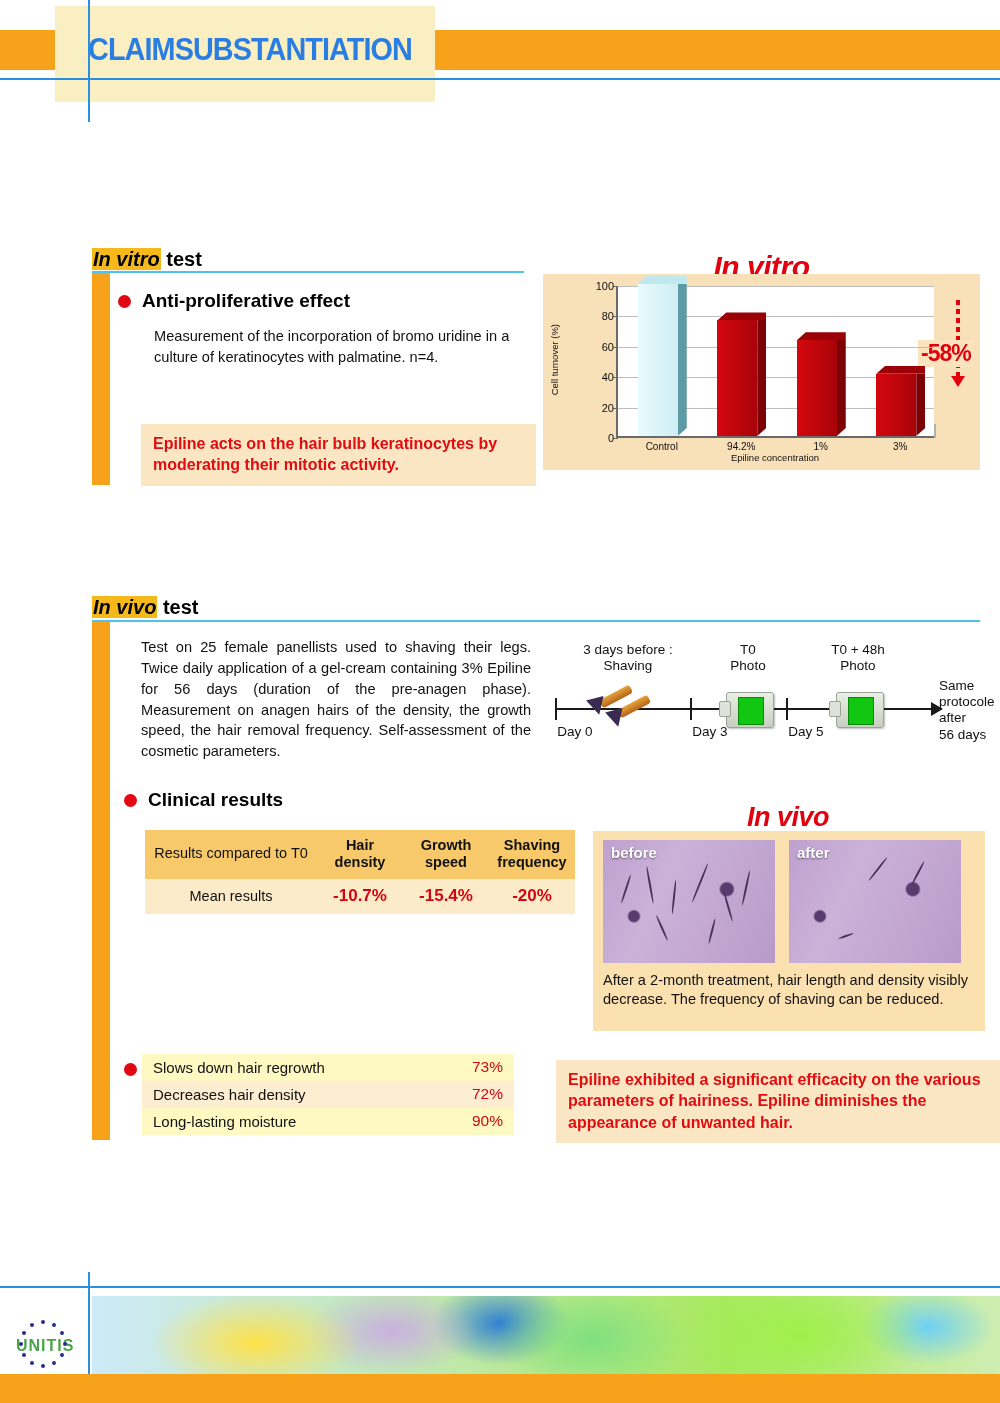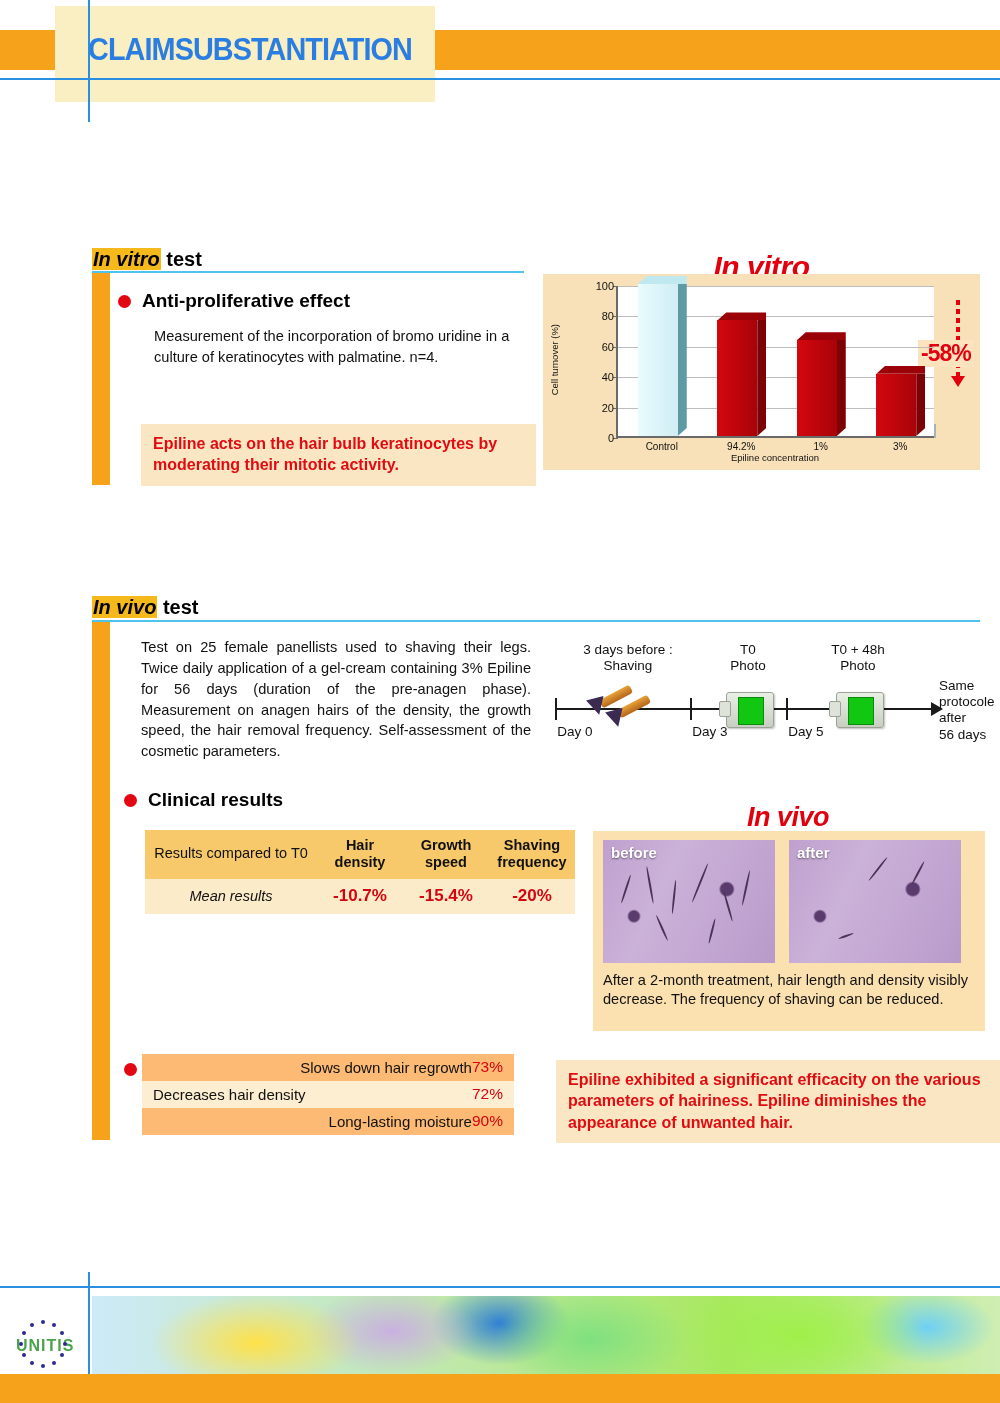--- a/index.html
+++ b/index.html
@@ -103,29 +103,29 @@
 
   
   #clinical-table{left:145px;top:830px;width:430px;background:#0f766e;padding:0;}
   #clinical-table table{border-collapse:collapse;width:100%;}
   #clinical-table th{
     background:#f7c96b;font-size:14.5px;font-weight:bold;color:#111;
     padding:7px 4px 9px 4px;text-align:center;line-height:1.15;
   }
   #clinical-table th.lead{font-weight:normal;}
   #clinical-table td{font-size:14.5px;padding:7px 4px;text-align:center;line-height:1.2;}
-  #clinical-table td.lead{color:#111;font-style:italic;}
+  #clinical-table td.lead{color:#111;}
   #clinical-table td.val{color:#d40511;font-weight:bold;font-size:17px;text-align:center;}
   #clinical-table tr.rowA td{background:#fcebc9;}
   #clinical-table tr.rowB td{background:#fbe5bc;}
 
   
   #selfeval{left:142px;top:1054px;width:372px;}
   .se-row{display:flex;justify-content:space-between;align-items:center;padding:4px 11px 5px 11px;font-size:15px;}
-  .se-row.odd{background:#fdba74;justify-content:flex-end;}
+  .se-row.odd{background:#fef9c3;}
   .se-row.even{background:#fdedd1;}
   .se-label{color:#111;}
   .se-value{color:#d40511;font-weight:normal;font-size:15.5px;}
 
   
   #invivo-word{
     left:593px;top:802px;width:390px;text-align:center;
     font-size:27px;font-style:italic;font-weight:bold;color:#e2000f;letter-spacing:-0.5px;
   }
   #photo-panel{left:593px;top:831px;width:392px;height:200px;background:#fbe0b0;}

